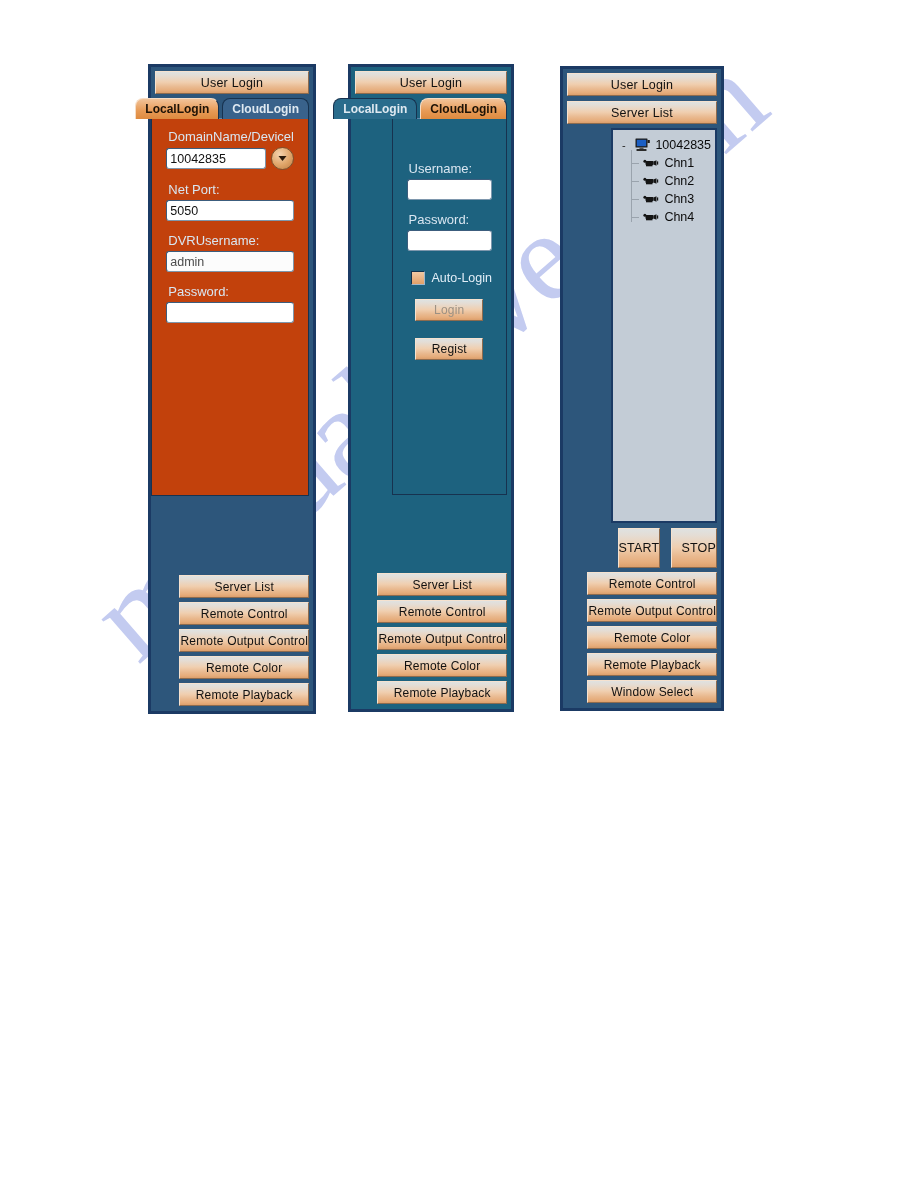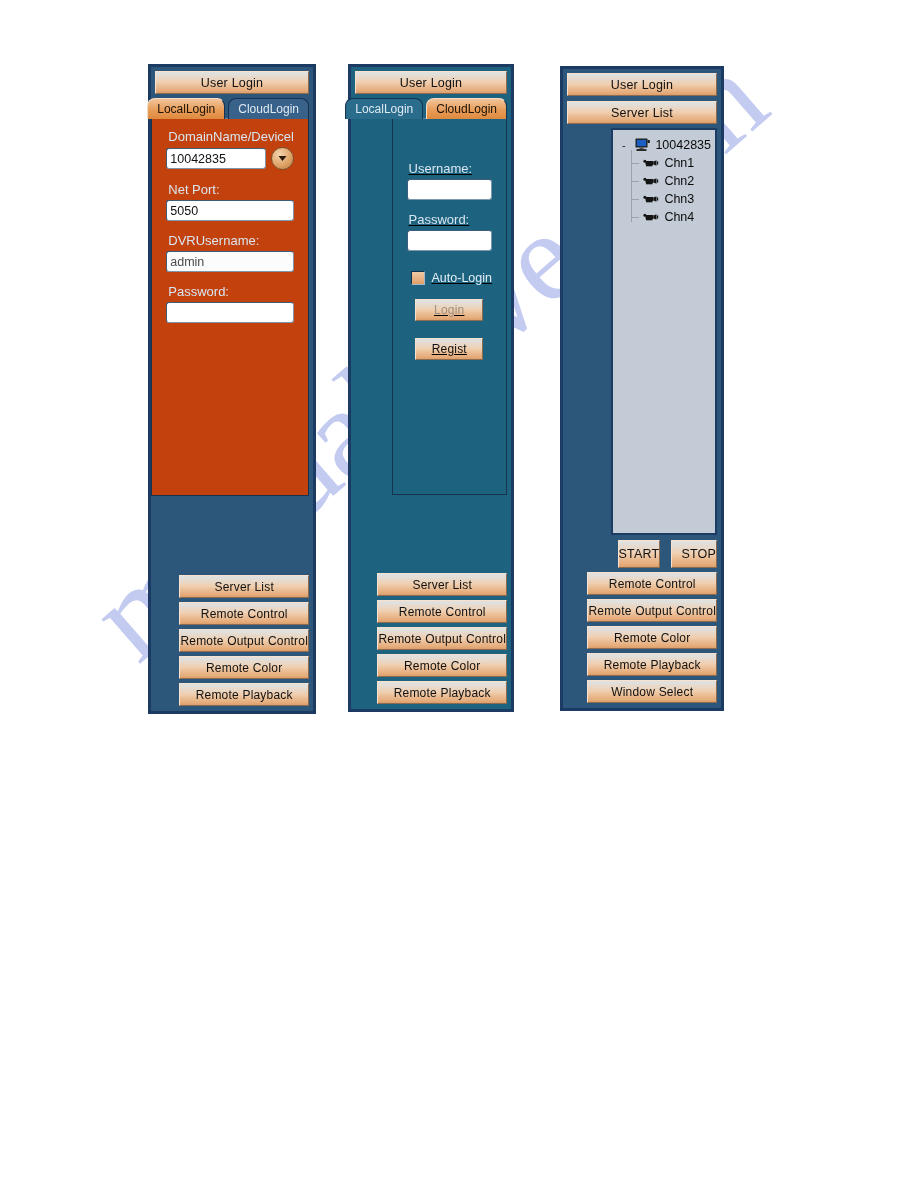--- a/index.html
+++ b/index.html
@@ -120,20 +120,21 @@
     align-items: center;
     justify-content: center;
     font-size: 12px;
     border-top-left-radius: 8px;
     border-top-right-radius: 8px;
     border: 1px solid #17324f;
     border-bottom: none;
     white-space: nowrap;
     user-select: none;
     cursor: default;
+    font-weight: bold;
   }
   .tab.active {
     background: linear-gradient(to bottom, #f2c49a 0%, #e79a55 60%, #de8a3f 100%);
     color: #1d1206;
     border-top-color: #f7ddc5;
     border-left-color: #f7ddc5;
   }
   .tab.inactive {
     color: #dfe9f1;
   }
@@ -145,21 +146,21 @@
   .form-body {
     box-sizing: border-box;
     flex: 0 0 auto;
     border: 1px solid #17324f;
     border-top: 1px solid #5d87ac;
     padding: 10px 14px 12px 14px;
     position: relative;
     margin-top: -1px;
   }
   #panel-local .form-body { background: #c2410c; height: 378px; }
-  #panel-cloud .form-body { background: #1d627f; height: 377px; text-decoration: underline; }
+  #panel-cloud .form-body { background: #1d627f; height: 377px; }
 
   .field-label {
     color: #d9e6f1;
     font-size: 13px;
     margin: 0 0 3px 2px;
     white-space: nowrap;
     user-select: none;
   }
   .field-gap { height: 10px; }
 
@@ -308,21 +309,21 @@
   }
   .tree-label { user-select: none; }
 
   
   .startstop {
     display: flex;
     margin-bottom: 4px;
     margin-top: 5px;
   }
   .startstop .btn {
-    height: 28px;
+    height: 40px;
     flex: 1 1 50%;
     font-size: 12.5px;
   }
   .startstop .btn + .btn { margin-left: 11px; padding-left: 9px; }
 </style>
 </head>
 <body>
 
 <div id="watermark">
   <div class="wm-text">manualslive.com</div>

